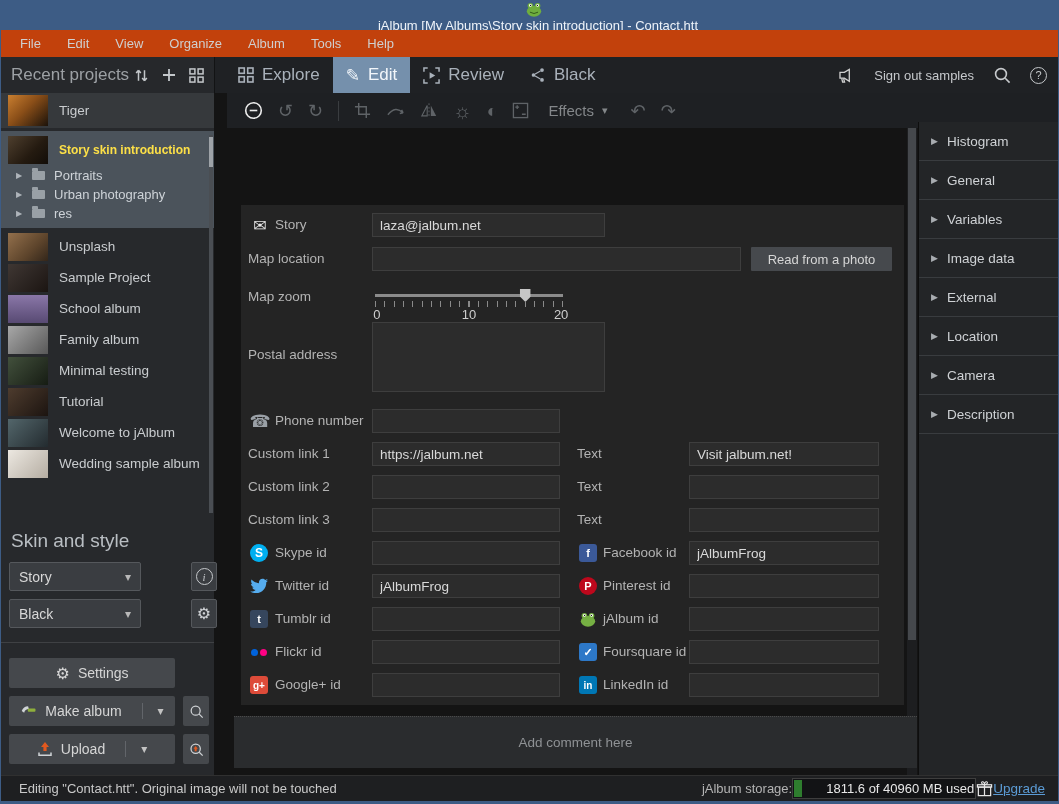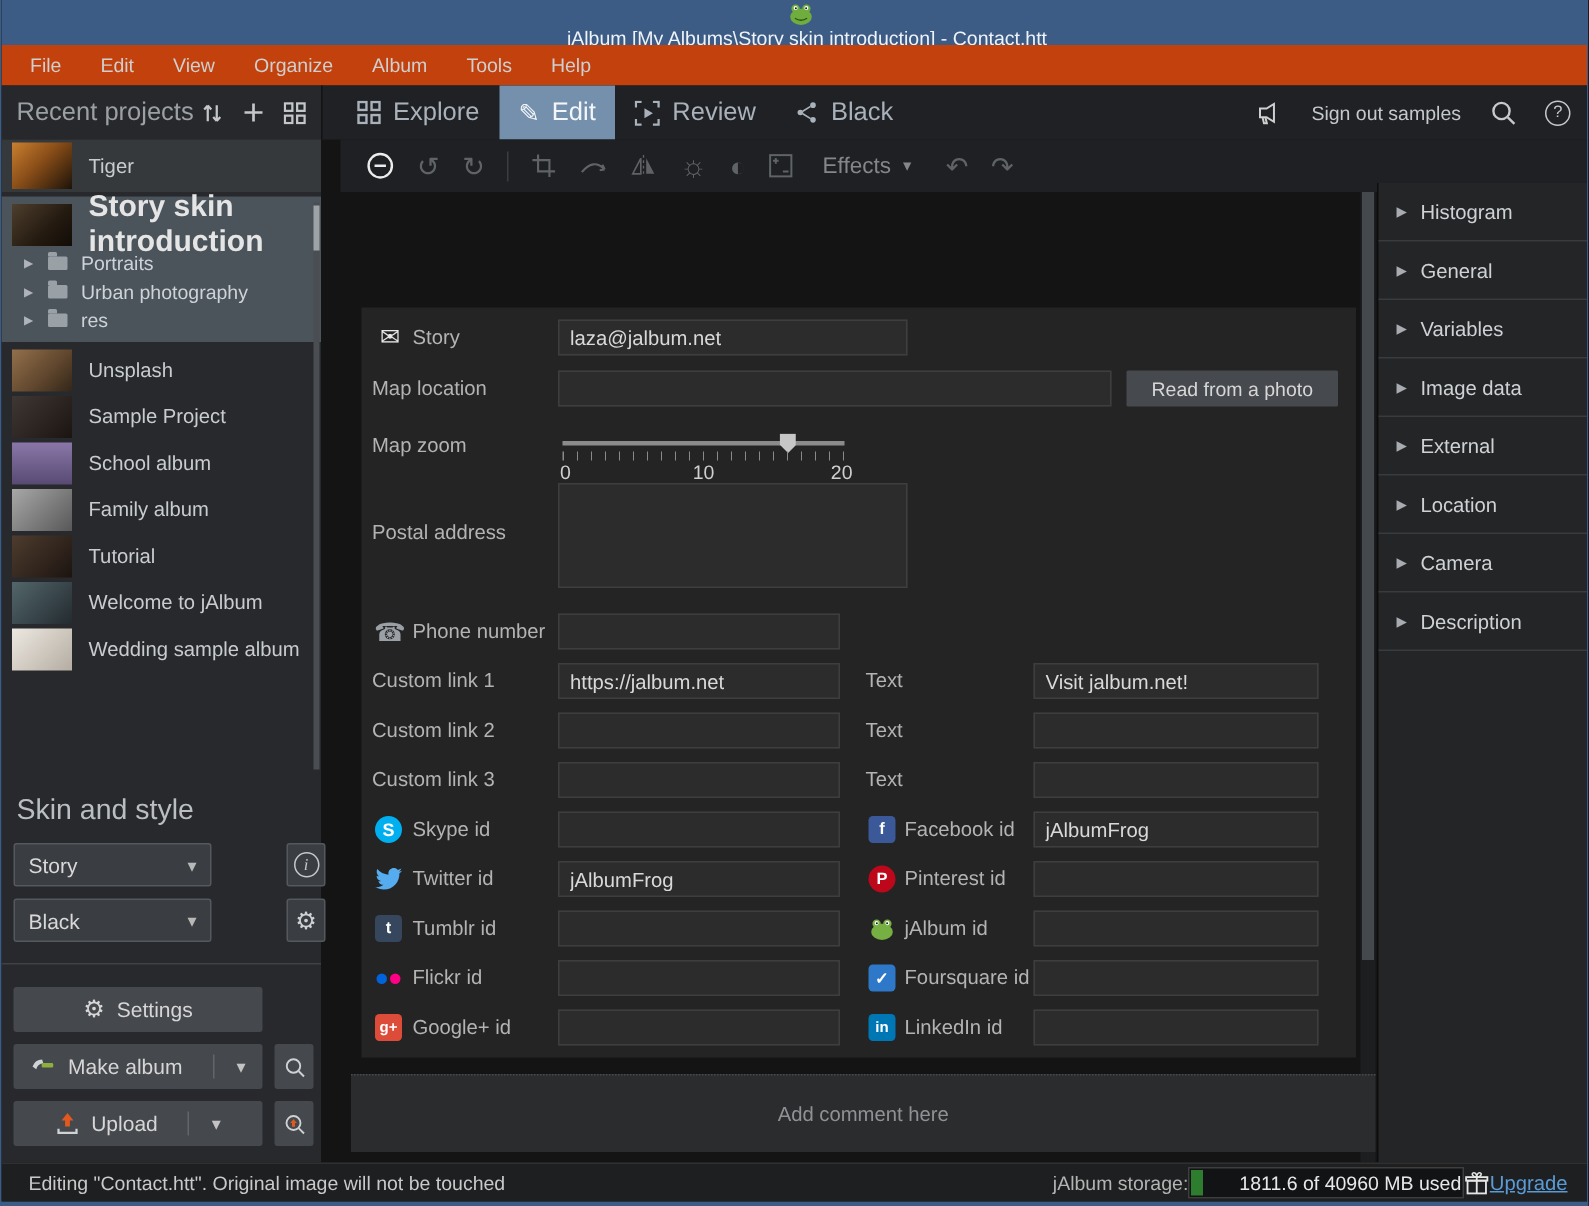--- a/index.html
+++ b/index.html
@@ -51,21 +51,21 @@
   .t-3 { background:linear-gradient(135deg,#3f3733,#1b1512); }
   .t-4 { background:linear-gradient(180deg,#8a77a8,#584a73); }
   .t-5 { background:linear-gradient(135deg,#a8a8a8,#585858); }
   .t-6 { background:linear-gradient(135deg,#42503c,#161c13); }
   .t-7 { background:linear-gradient(135deg,#4e3c2e,#1c1410); }
   .t-8 { background:linear-gradient(135deg,#53666b,#232b2f); }
   .t-9 { background:linear-gradient(135deg,#ece8e1,#b5ada2); }
 
   .sel-group { background:#4b535b; padding:3px 0 5px; margin-bottom:3px; position:relative; }
   .sel-head { display:flex; align-items:center; gap:11px; padding-left:7px; height:32px; }
-  .sel-head .sel-name { color:#e5e5e5; font-size:20px; font-weight:bold; }
+  .sel-head .sel-name { color:#fde047; font-size:12px; font-weight:bold; }
   .tree-row { display:flex; align-items:center; gap:7px; padding-left:15px; height:19px; color:#ced3d8; font-size:13px; }
   .tree-arrow { color:#aeb4ba; font-size:8px; width:9px; }
   .folder { width:13px; height:9px; background:#99a0a6; border-radius:1px; position:relative; margin-right:2px; }
   .folder::before { content:""; position:absolute; top:-3px; left:0; width:6px; height:3px; background:#99a0a6; border-radius:1px 1px 0 0; }
   .sb-scroll { position:absolute; right:1px; top:42px; width:4px; height:378px; background:#4a4e53; }
   .sb-scroll-thumb { position:absolute; right:0; top:2px; width:4px; height:30px; background:#9ea3a8; }
 
   
   .skin-sec { position:absolute; left:0; top:429px; width:213px; }
   .skin-title { color:#b9bec3; font-size:19px; padding:8px 10px 10px; }
@@ -322,20 +322,24 @@
         <span class="thumb t-3"></span>
         <span>Sample Project</span>
       </div>
     <div class="proj-row">
         <span class="thumb t-4"></span>
         <span>School album</span>
       </div>
     <div class="proj-row">
         <span class="thumb t-5"></span>
         <span>Family album</span>
+      </div>
+    <div class="proj-row">
+        <span class="thumb t-6"></span>
+        <span>Minimal testing</span>
       </div>
     <div class="proj-row">
         <span class="thumb t-7"></span>
         <span>Tutorial</span>
       </div>
     <div class="proj-row">
         <span class="thumb t-8"></span>
         <span>Welcome to jAlbum</span>
       </div>
     <div class="proj-row">

